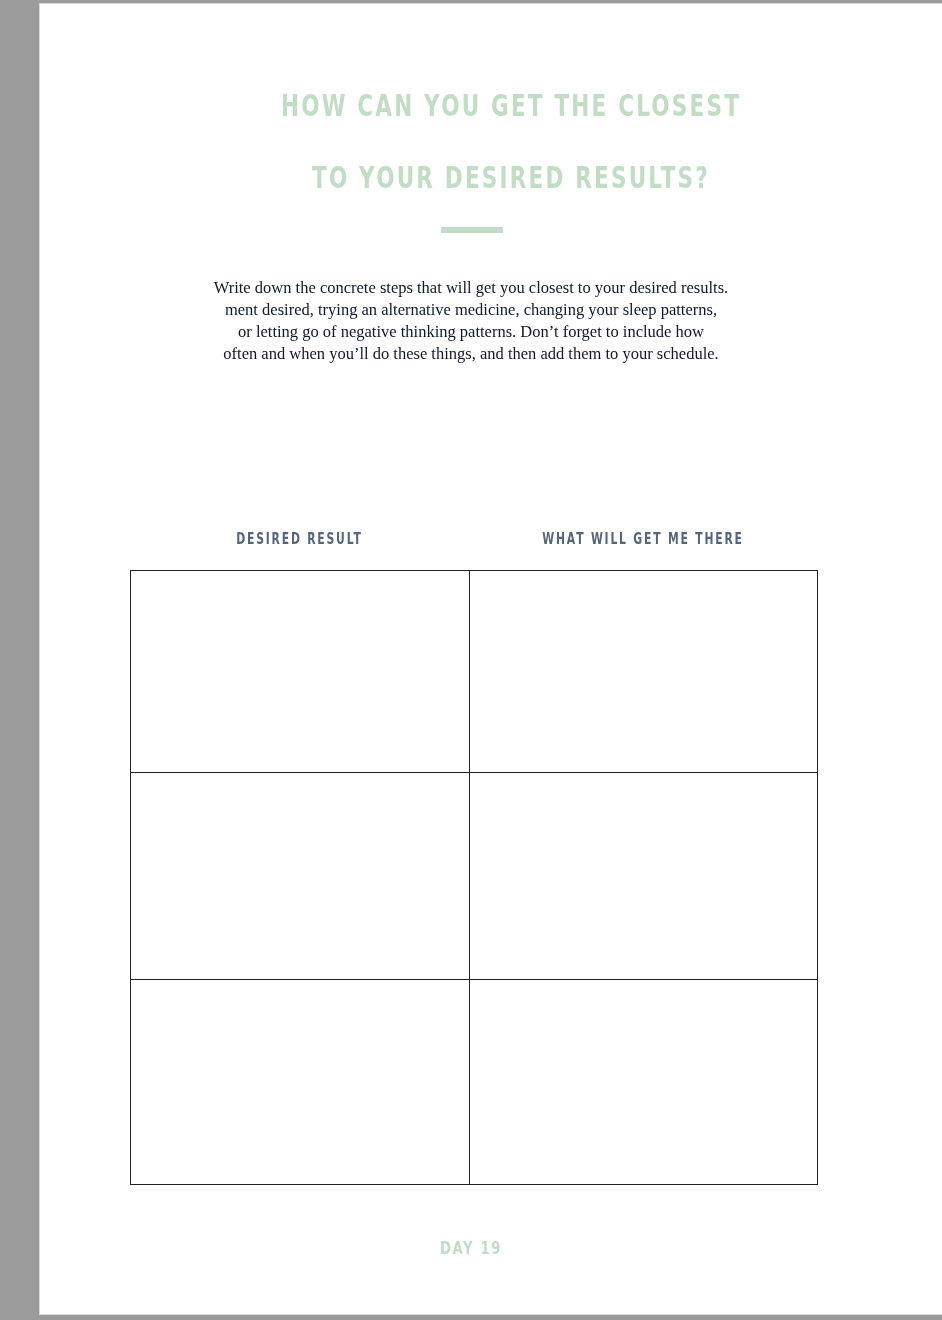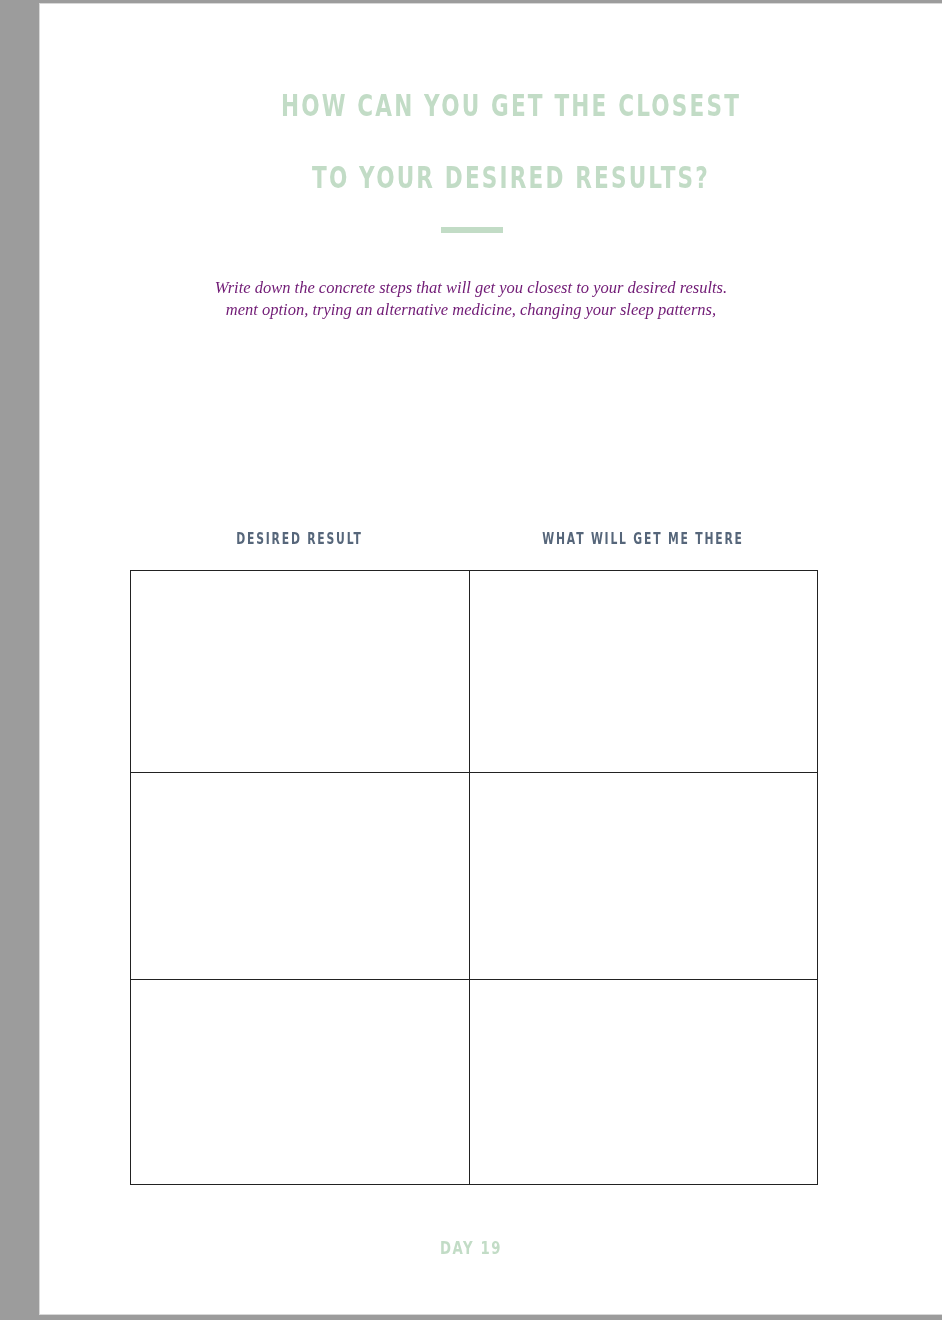--- a/index.html
+++ b/index.html
@@ -2,21 +2,21 @@
 <html><head>
 <meta charset="utf-8">
 <style>
   html, body { margin:0; padding:0; }
   body { width:942px; height:1320px; background:#9c9c9c; position:relative; overflow:hidden; font-family:"Liberation Sans", sans-serif; }
   .page { position:absolute; left:3px; top:3px; width:934px; height:1312px; background:#ffffff; border:1px solid #d8d8d8; box-sizing:border-box;margin-left:36px; }
   .title { position:absolute; left:0; width:942px; text-align:center; color:#c2dcc6; font-family:"DejaVu Sans", sans-serif; font-weight:bold; font-size:30px; letter-spacing:3px; transform:scaleX(0.72); transform-origin:center; }
   .t1 { top:84px; }
   .t2 { top:156px; }
   .rule { position:absolute; left:441px; top:227px; width:62px; height:6px; background:#c2dcc6; }
-  .body-text { position:absolute; left:170px; width:602px; top:277px; text-align:center; color:#701a75; font-family:"Liberation Serif", serif; font-size:16.5px; line-height:22px;font-style:italic; }
+  .body-text { position:absolute; left:170px; width:602px; top:277px; text-align:center; color:#0f172a; font-family:"Liberation Serif", serif; font-size:16.5px; line-height:22px; }
   .body-text div { white-space:nowrap; }
   .col-head { position:absolute; top:530px; color:#56667a; font-family:"DejaVu Sans", sans-serif; font-weight:bold; font-size:15px; letter-spacing:2.5px; transform:scaleX(0.72); text-align:center; }
   .ch1 { left:130px; width:339px; }
   .ch2 { left:469px; width:348px; }
   .grid { position:absolute; left:130px; top:570px; width:688px; height:615px; }
   .hline { position:absolute; left:0; width:688px; height:1px; background:#222; }
   .vline { position:absolute; top:0; width:1px; height:615px; background:#222; }
   .cell { position:absolute; }
   .footer { position:absolute; top:1238px; left:0; width:942px; text-align:center; color:#c2dcc6; font-family:"DejaVu Sans", sans-serif; font-weight:bold; font-size:17px; letter-spacing:2px; transform:scaleX(0.78); }
 </style>
@@ -25,21 +25,23 @@
 
 <div class="page">
   <div class="title t1">HOW CAN YOU GET THE CLOSEST</div>
   <div class="title t2">TO YOUR DESIRED RESULTS?</div>
 </div>
 
 <div class="rule"></div>
 
 <div class="body-text">
   <div>Write down the concrete steps that will get you closest to your desired results.</div>
-  <div>ment option, trying an alternative medicine, changing your sleep patterns,</div>
+  <div>ment desired, trying an alternative medicine, changing your sleep patterns,</div>
+  <div>or letting go of negative thinking patterns. Don’t forget to include how</div>
+  <div>often and when you’ll do these things, and then add them to your schedule.</div>
 </div>
 
 <div class="col-head ch1">DESIRED RESULT</div>
 <div class="col-head ch2">WHAT WILL GET ME THERE</div>
 
 <div class="grid">
   <div class="hline" style="top:0"></div>
   <div class="hline" style="top:202px"></div>
   <div class="hline" style="top:409px"></div>
   <div class="hline" style="top:614px"></div>

